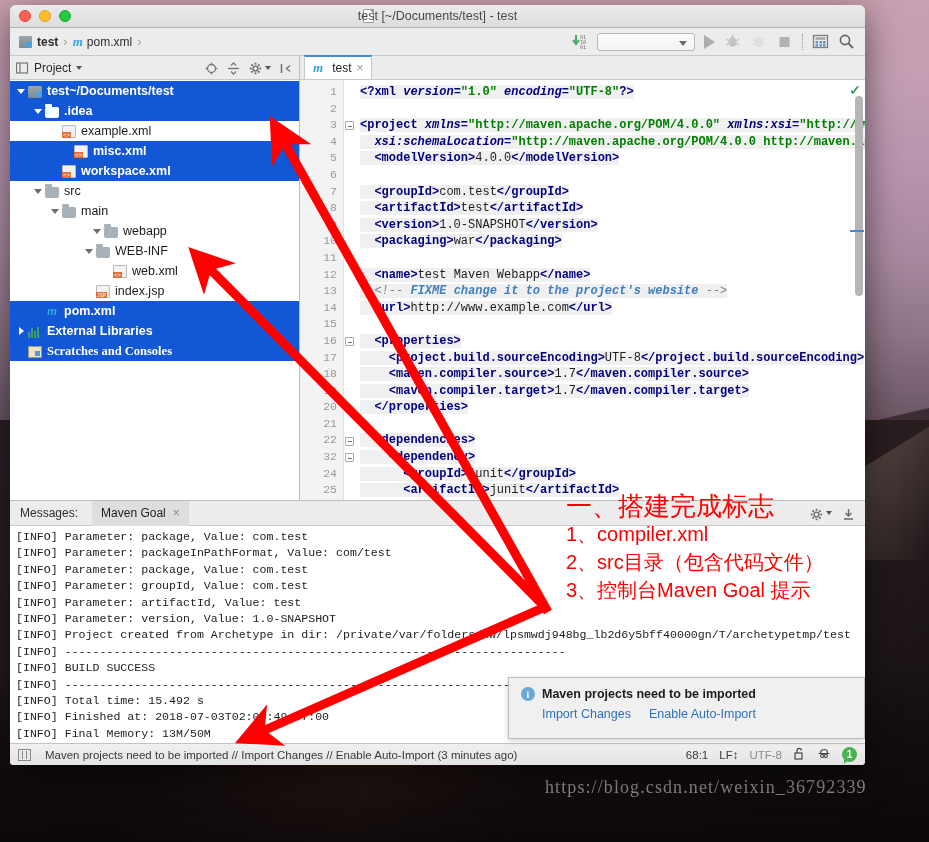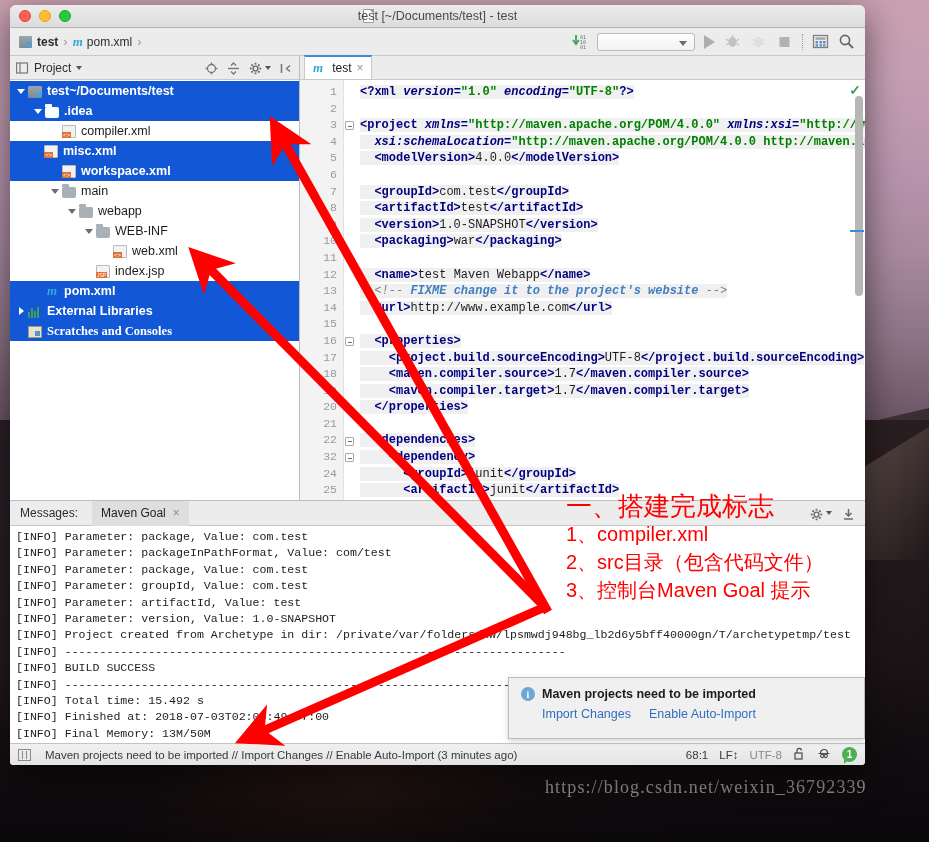--- a/index.html
+++ b/index.html
@@ -535,40 +535,47 @@
           <div class="trow sel" style="padding-left: 21px;">
             <span class="tw">
               <span class="arrow-d"></span>
             </span>
             <span class="ficon ficon-folder"></span>
             <span class="tlabel-bold">.idea</span>
           </div>
           <div class="trow" style="padding-left: 38px;">
             <span class="tw"></span>
             <span class="ficon ficon-xml"></span>
-            <span class="">compiler.xml</span>
-          </div>
-          <div class="trow sel" style="padding-left: 20px;">
+            <span class="">example.xml</span>
+          </div>
+          <div class="trow sel" style="padding-left: 50px;">
             <span class="tw"></span>
             <span class="ficon ficon-xml"></span>
             <span class="tlabel-bold">misc.xml</span>
           </div>
           <div class="trow sel" style="padding-left: 38px;">
             <span class="tw"></span>
             <span class="ficon ficon-xml"></span>
             <span class="tlabel-bold">workspace.xml</span>
+          </div>
+          <div class="trow" style="padding-left: 21px;">
+            <span class="tw">
+              <span class="arrow-d dark"></span>
+            </span>
+            <span class="ficon ficon-folder"></span>
+            <span class="">src</span>
           </div>
           <div class="trow" style="padding-left: 38px;">
             <span class="tw">
               <span class="arrow-d dark"></span>
             </span>
             <span class="ficon ficon-folder"></span>
             <span class="">main</span>
           </div>
-          <div class="trow" style="padding-left: 55px;">
+          <div class="trow" style="padding-left: 80px;">
             <span class="tw">
               <span class="arrow-d dark"></span>
             </span>
             <span class="ficon ficon-folder"></span>
             <span class="">webapp</span>
           </div>
           <div class="trow" style="padding-left: 72px;">
             <span class="tw">
               <span class="arrow-d dark"></span>
             </span>

